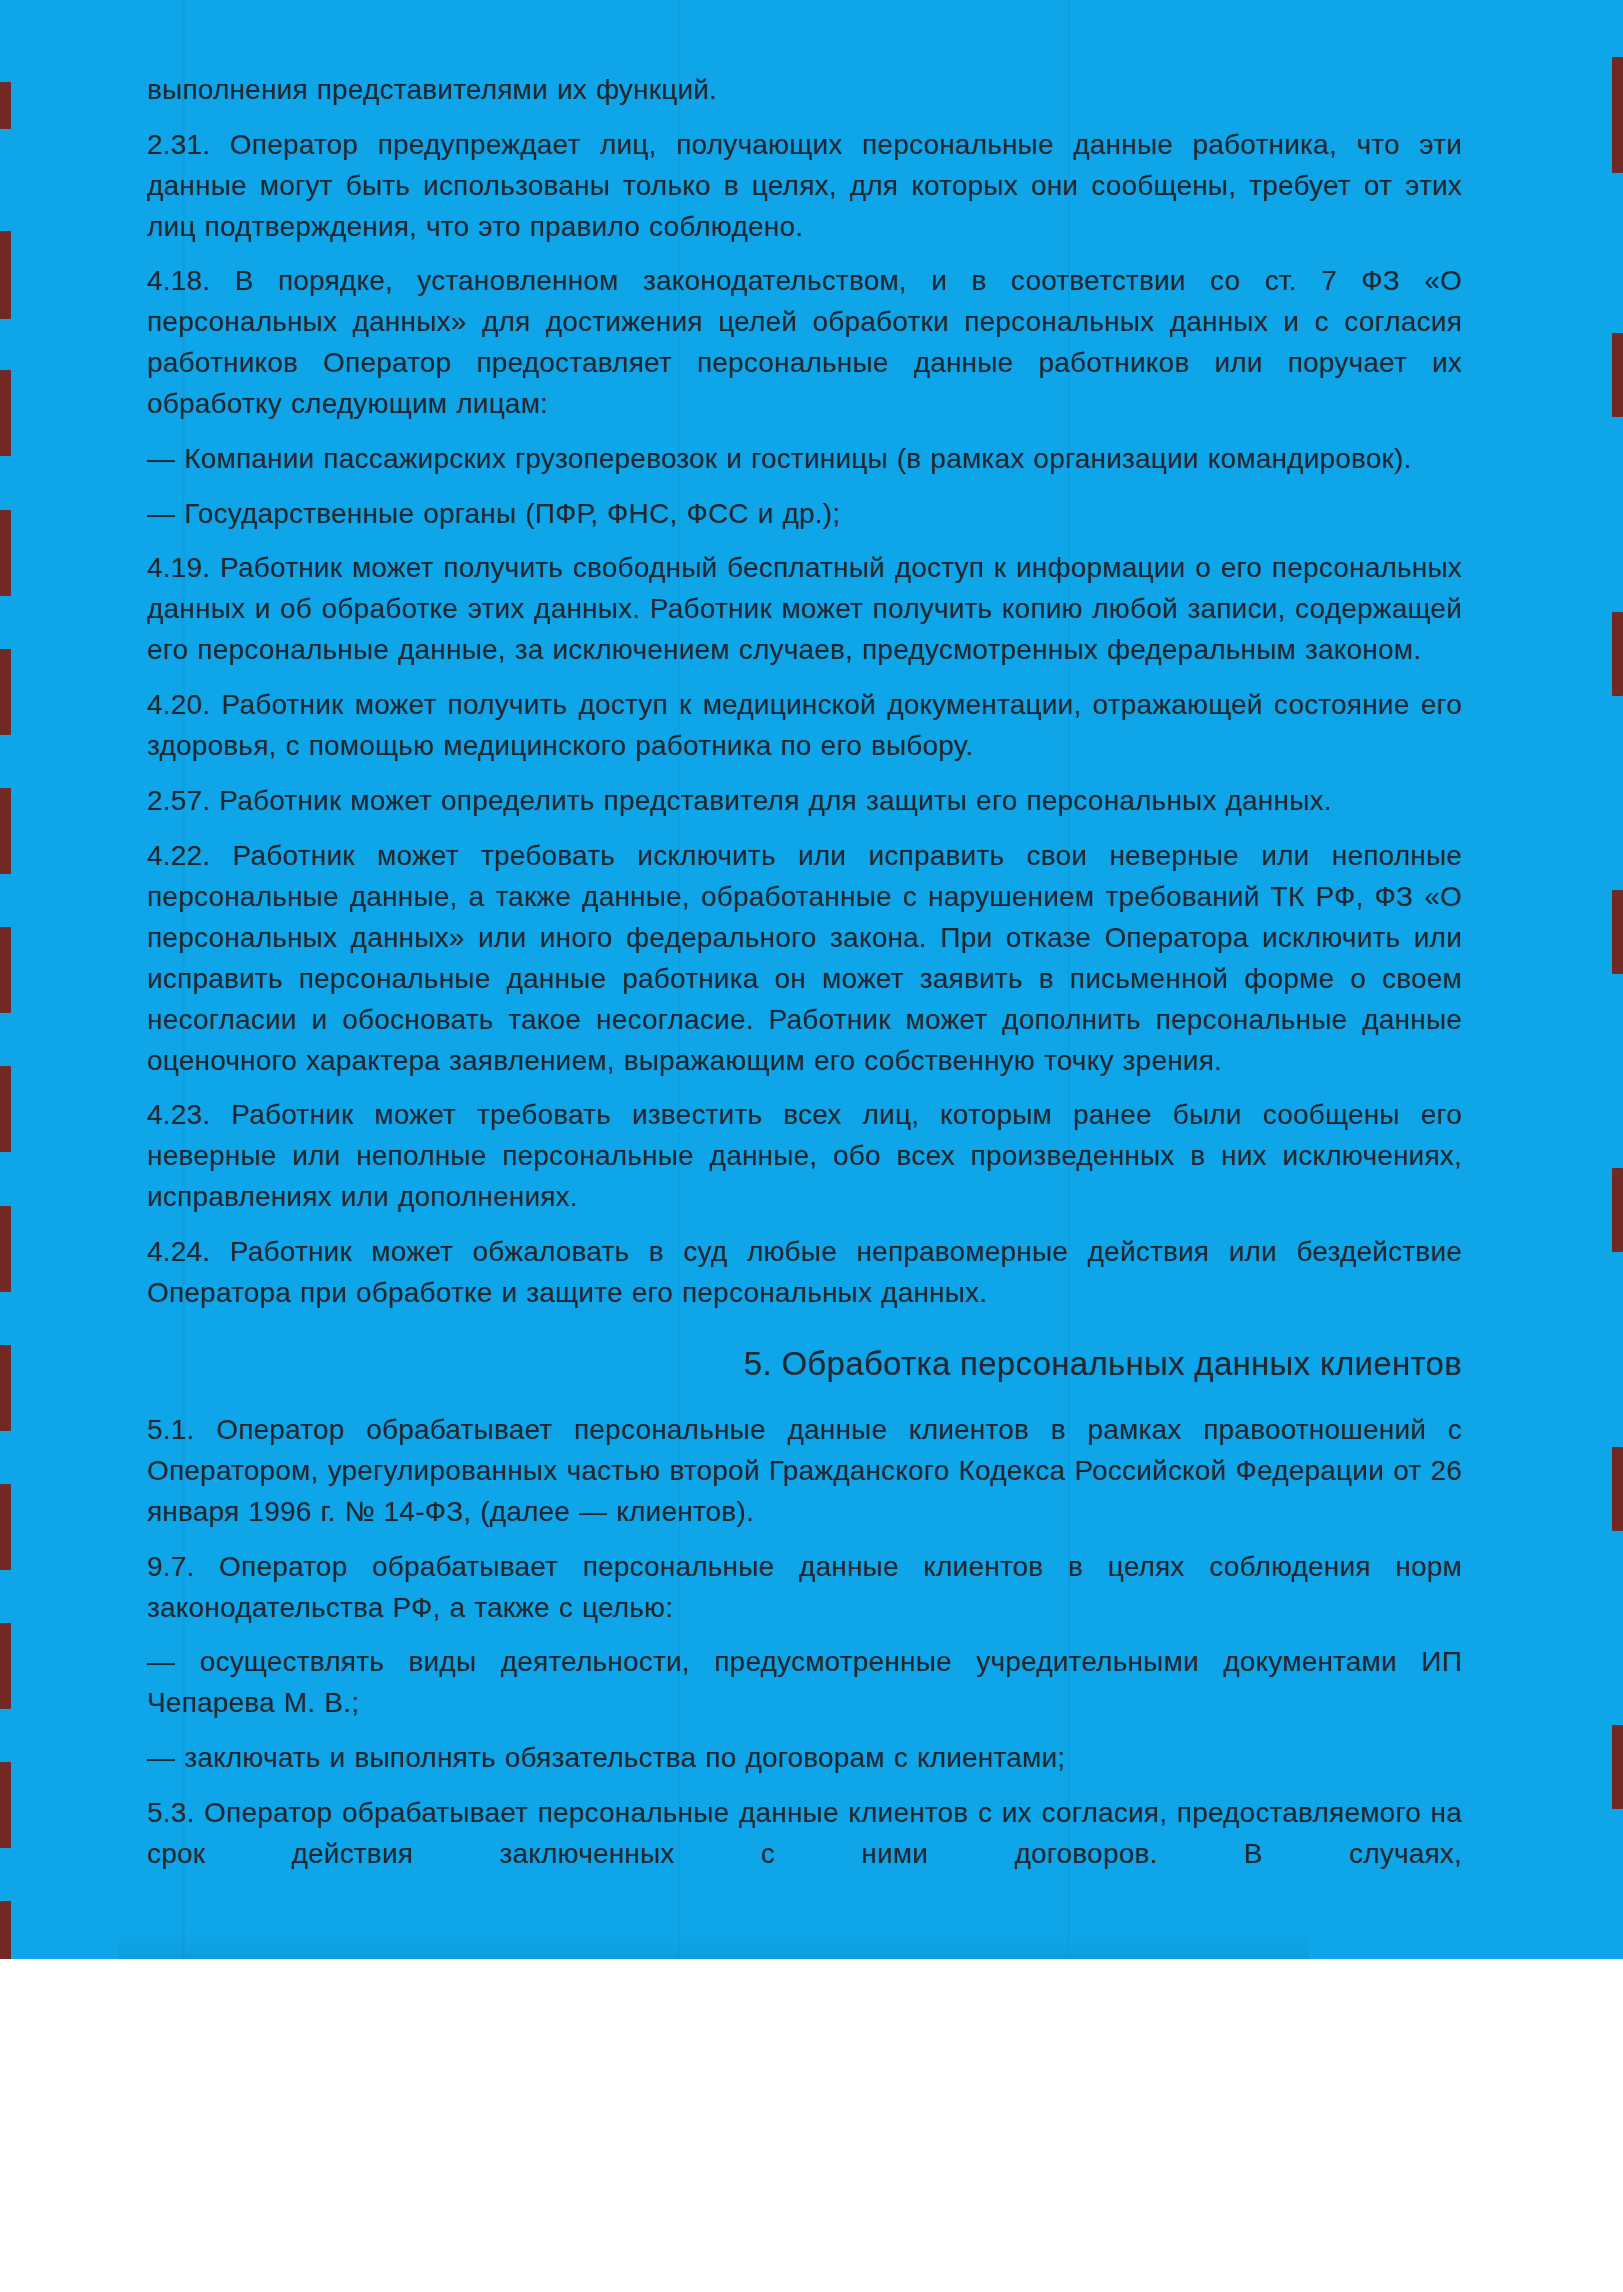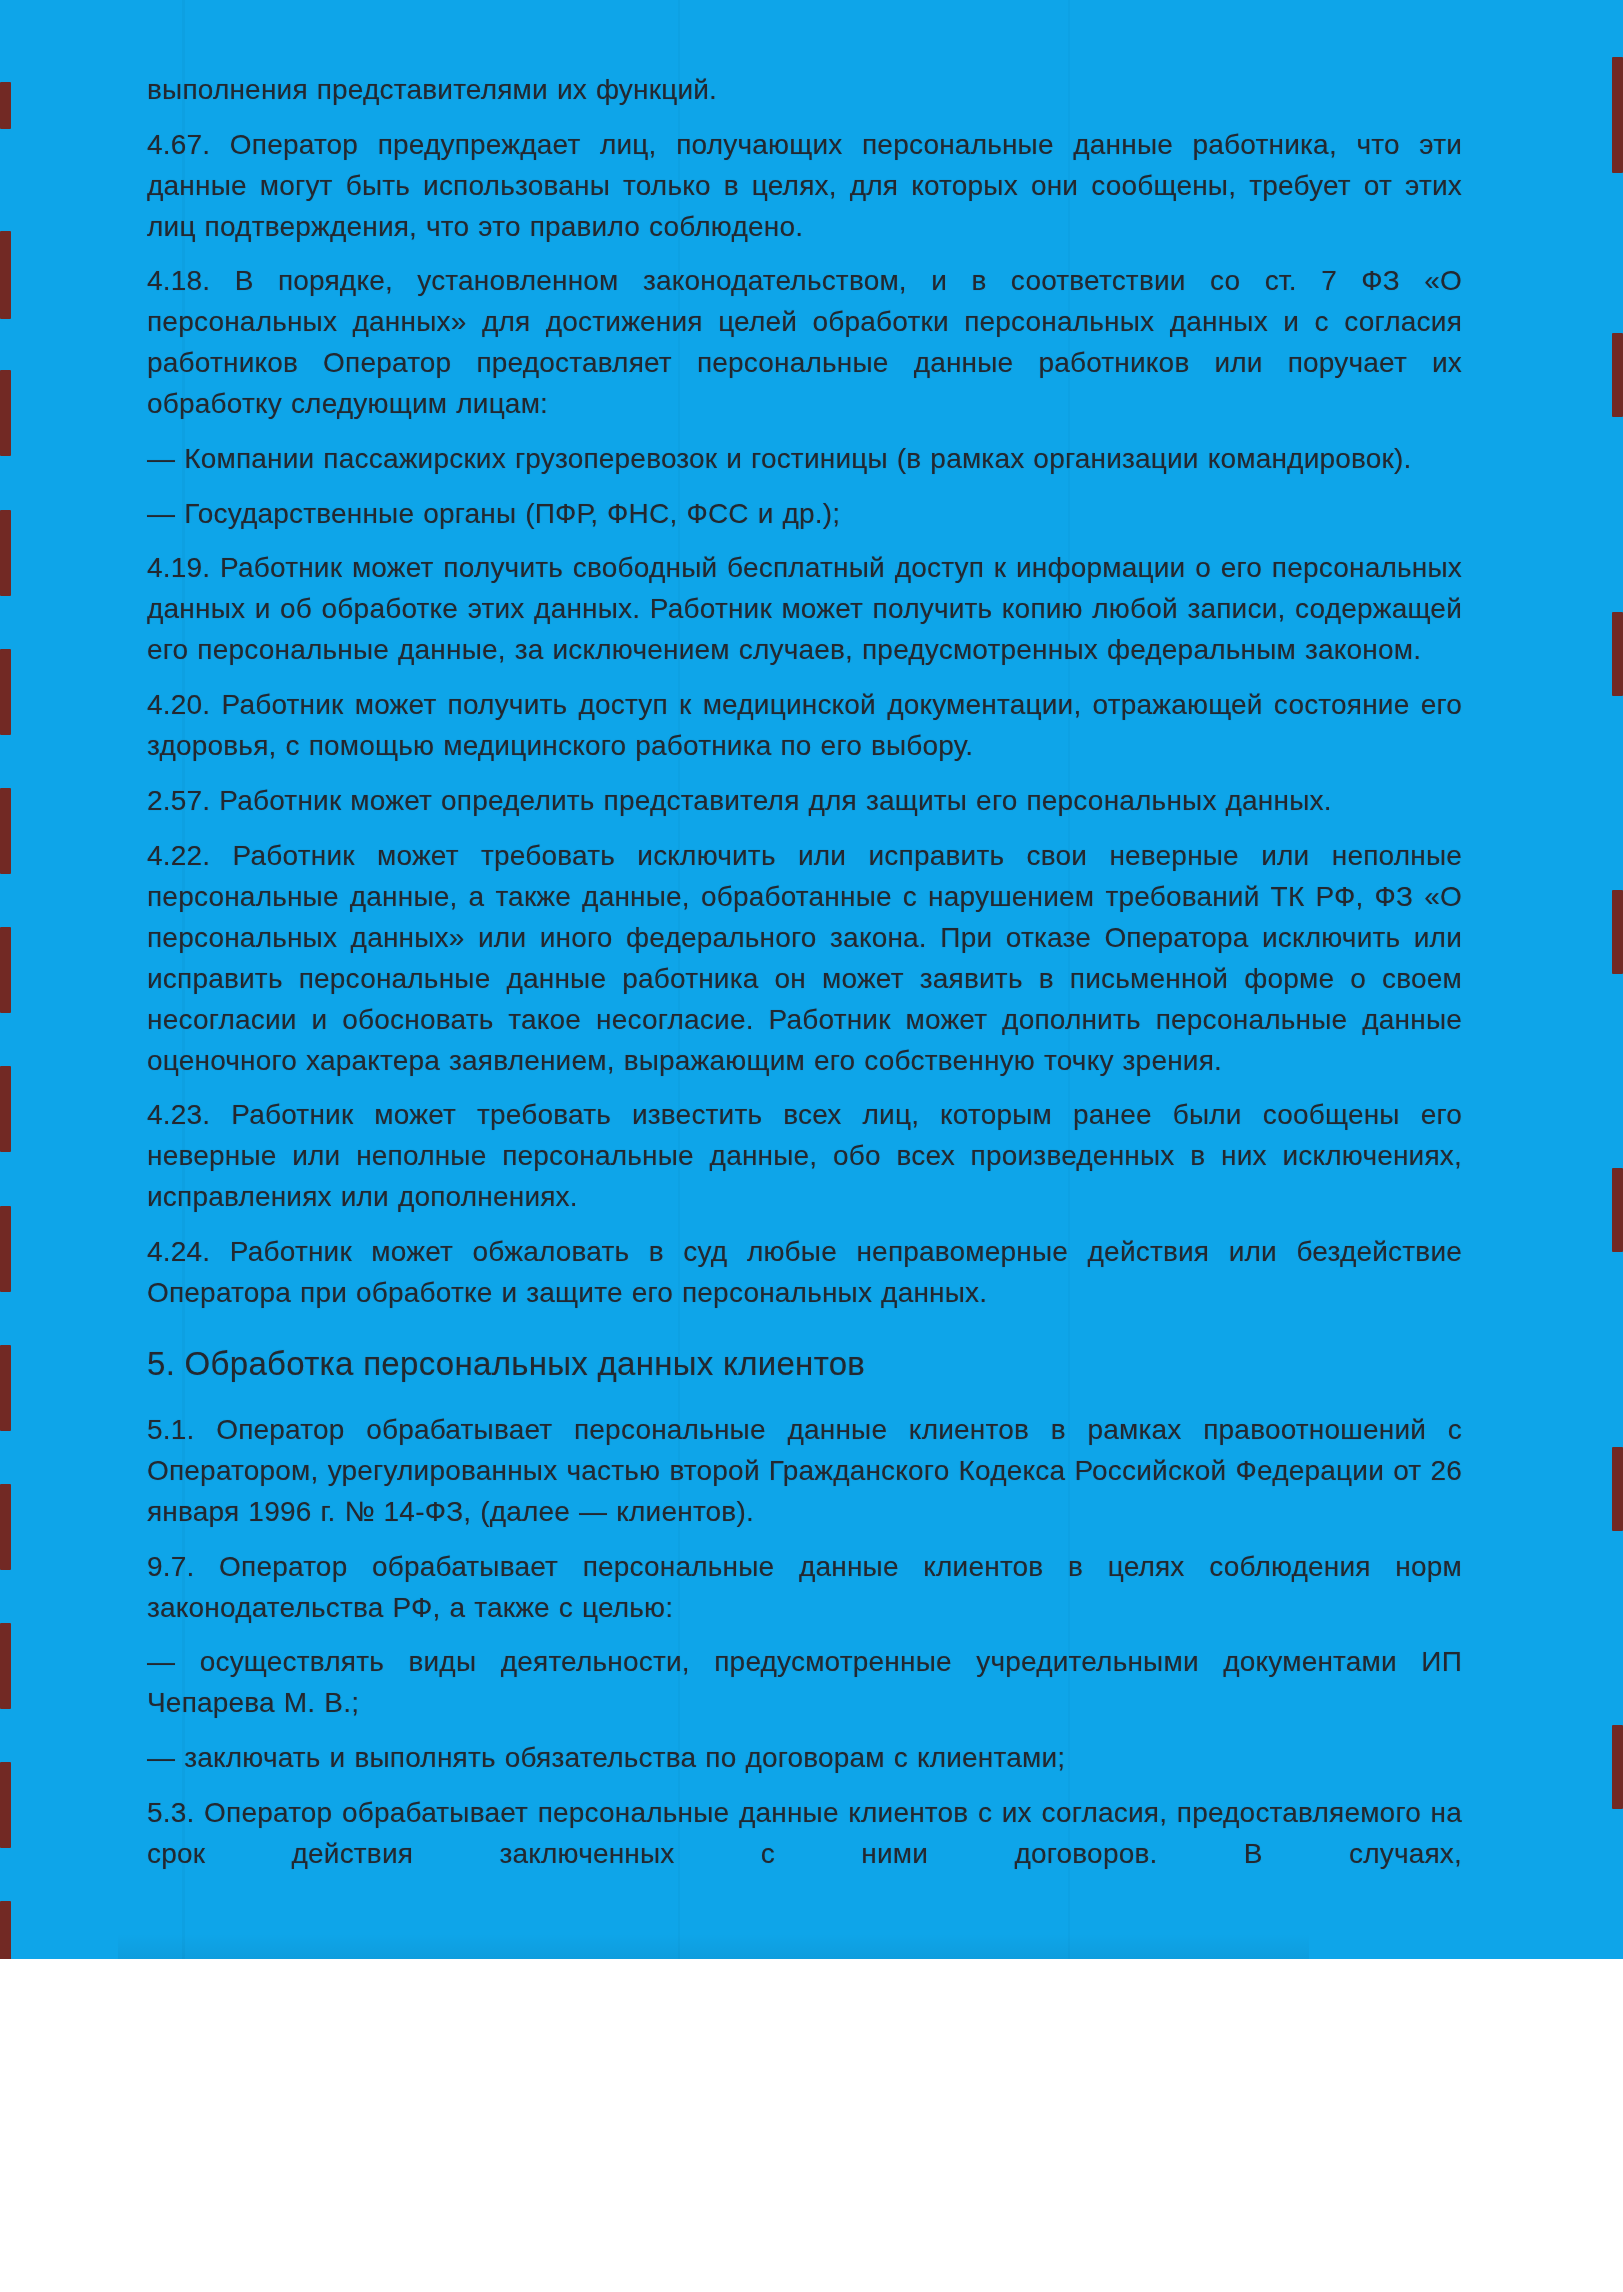--- a/index.html
+++ b/index.html
@@ -38,21 +38,21 @@
     line-height: 41px;
     text-align: justify;
     word-spacing: 1px;
     letter-spacing: 0.2px;
     text-shadow: 0 0 1px rgba(35,40,48,0.35);
   }
   .para.justify-all { text-align-last: justify; }
   .section-heading {
     font-size: 33px;
     font-weight: normal;
-    text-align: left;
+    text-align: right;
     margin: 27.4px 0 21.6px 0;
     line-height: 47px;
     letter-spacing: 0.3px;
     text-shadow: 0 0 1px rgba(35,40,48,0.35);
   }
   
   .mark {
     position: absolute;
     width: 10.8px;
     opacity: 0.92;
@@ -73,21 +73,21 @@
 
 <div class="page" id="page">
 
   <div class="band b1"></div>
   <div class="band b2"></div>
   <div class="band b3"></div>
   <div class="bottom-shade"></div>
 
   <div class="content">
     <p class="para">выполнения представителями их функций.</p>
-    <p class="para">4.67. Оператор предупреждает лиц, получающих персональные данные работника, что эти данные могут быть использованы только в целях, для которых они сообщены, требует от этих лиц подтверждения, что это правило соблюдено.</p>
+    <p class="para">2.31. Оператор предупреждает лиц, получающих персональные данные работника, что эти данные могут быть использованы только в целях, для которых они сообщены, требует от этих лиц подтверждения, что это правило соблюдено.</p>
     <p class="para">4.18. В порядке, установленном законодательством, и в соответствии со ст. 7 ФЗ «О персональных данных» для достижения целей обработки персональных данных и с согласия работников Оператор предоставляет персональные данные работников или поручает их обработку следующим лицам:</p>
     <p class="para">— Компании пассажирских грузоперевозок и гостиницы (в рамках организации командировок).</p>
     <p class="para">— Государственные органы (ПФР, ФНС, ФСС и др.);</p>
     <p class="para">4.19. Работник может получить свободный бесплатный доступ к информации о его персональных данных и об обработке этих данных. Работник может получить копию любой записи, содержащей его персональные данные, за исключением случаев, предусмотренных федеральным законом.</p>
     <p class="para">4.20. Работник может получить доступ к медицинской документации, отражающей состояние его здоровья, с помощью медицинского работника по его выбору.</p>
     <p class="para">2.57. Работник может определить представителя для защиты его персональных данных.</p>
     <p class="para">4.22. Работник может требовать исключить или исправить свои неверные или неполные персональные данные, а также данные, обработанные с нарушением требований ТК РФ, ФЗ «О персональных данных» или иного федерального закона. При отказе Оператора исключить или исправить персональные данные работника он может заявить в письменной форме о своем несогласии и обосновать такое несогласие. Работник может дополнить персональные данные оценочного характера заявлением, выражающим его собственную точку зрения.</p>
     <p class="para">4.23. Работник может требовать известить всех лиц, которым ранее были сообщены его неверные или неполные персональные данные, обо всех произведенных в них исключениях, исправлениях или дополнениях.</p>
     <p class="para">4.24. Работник может обжаловать в суд любые неправомерные действия или бездействие Оператора при обработке и защите его персональных данных.</p>
     <h2 class="section-heading">5. Обработка персональных данных клиентов</h2>

